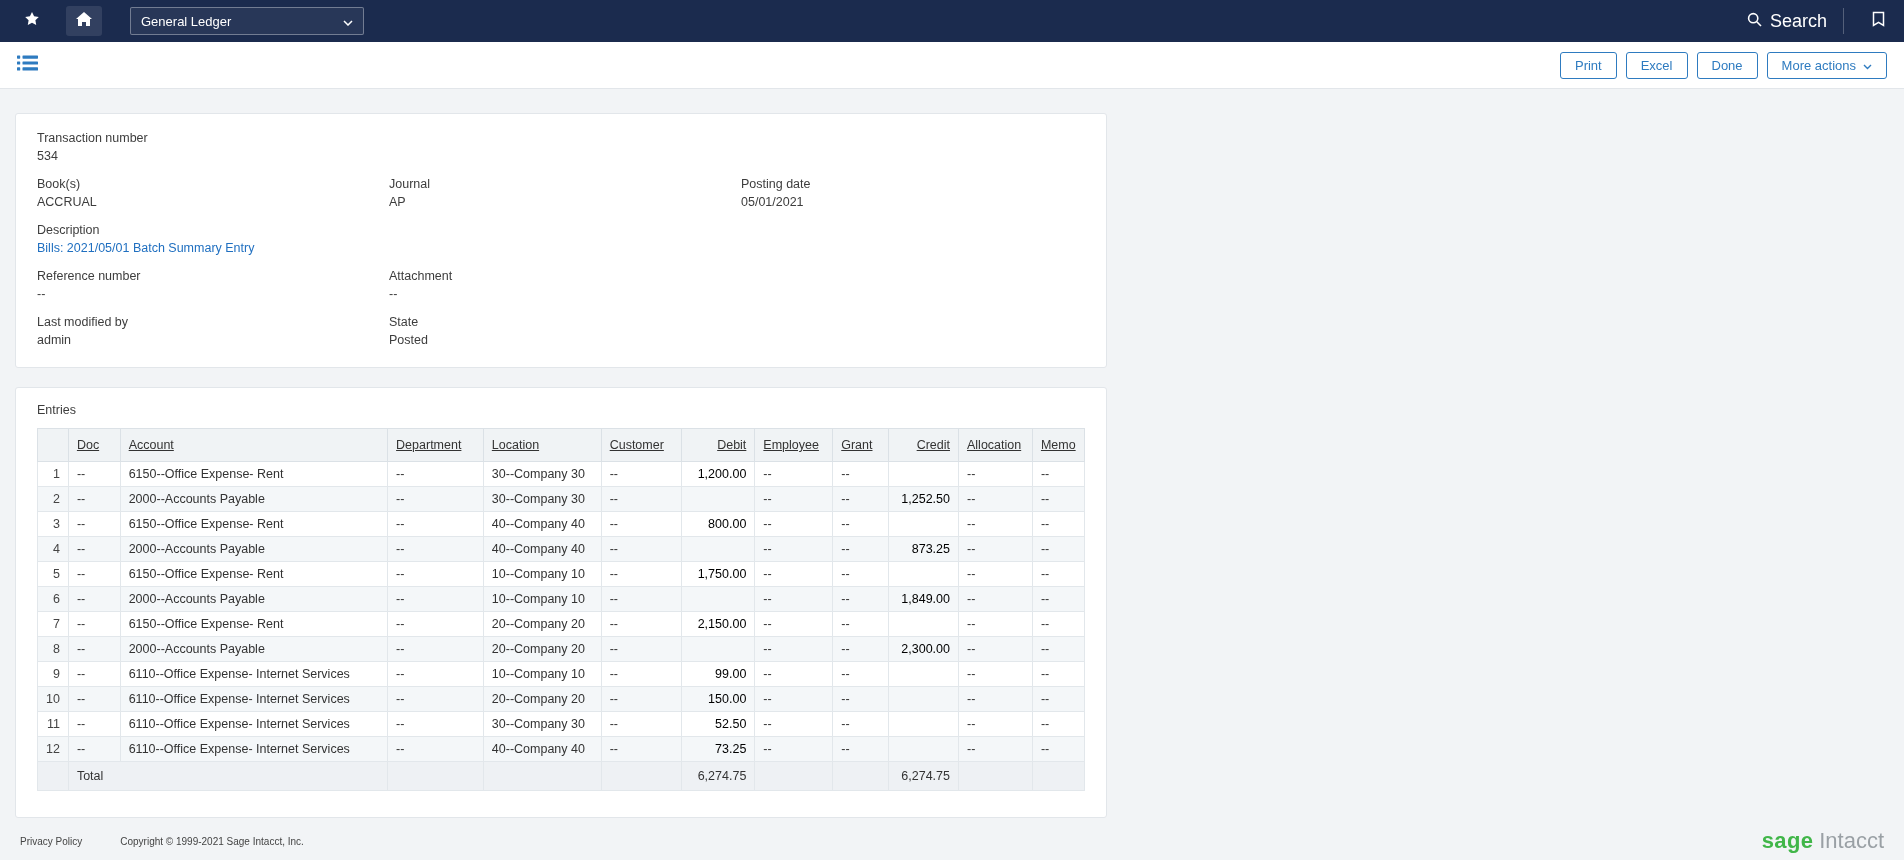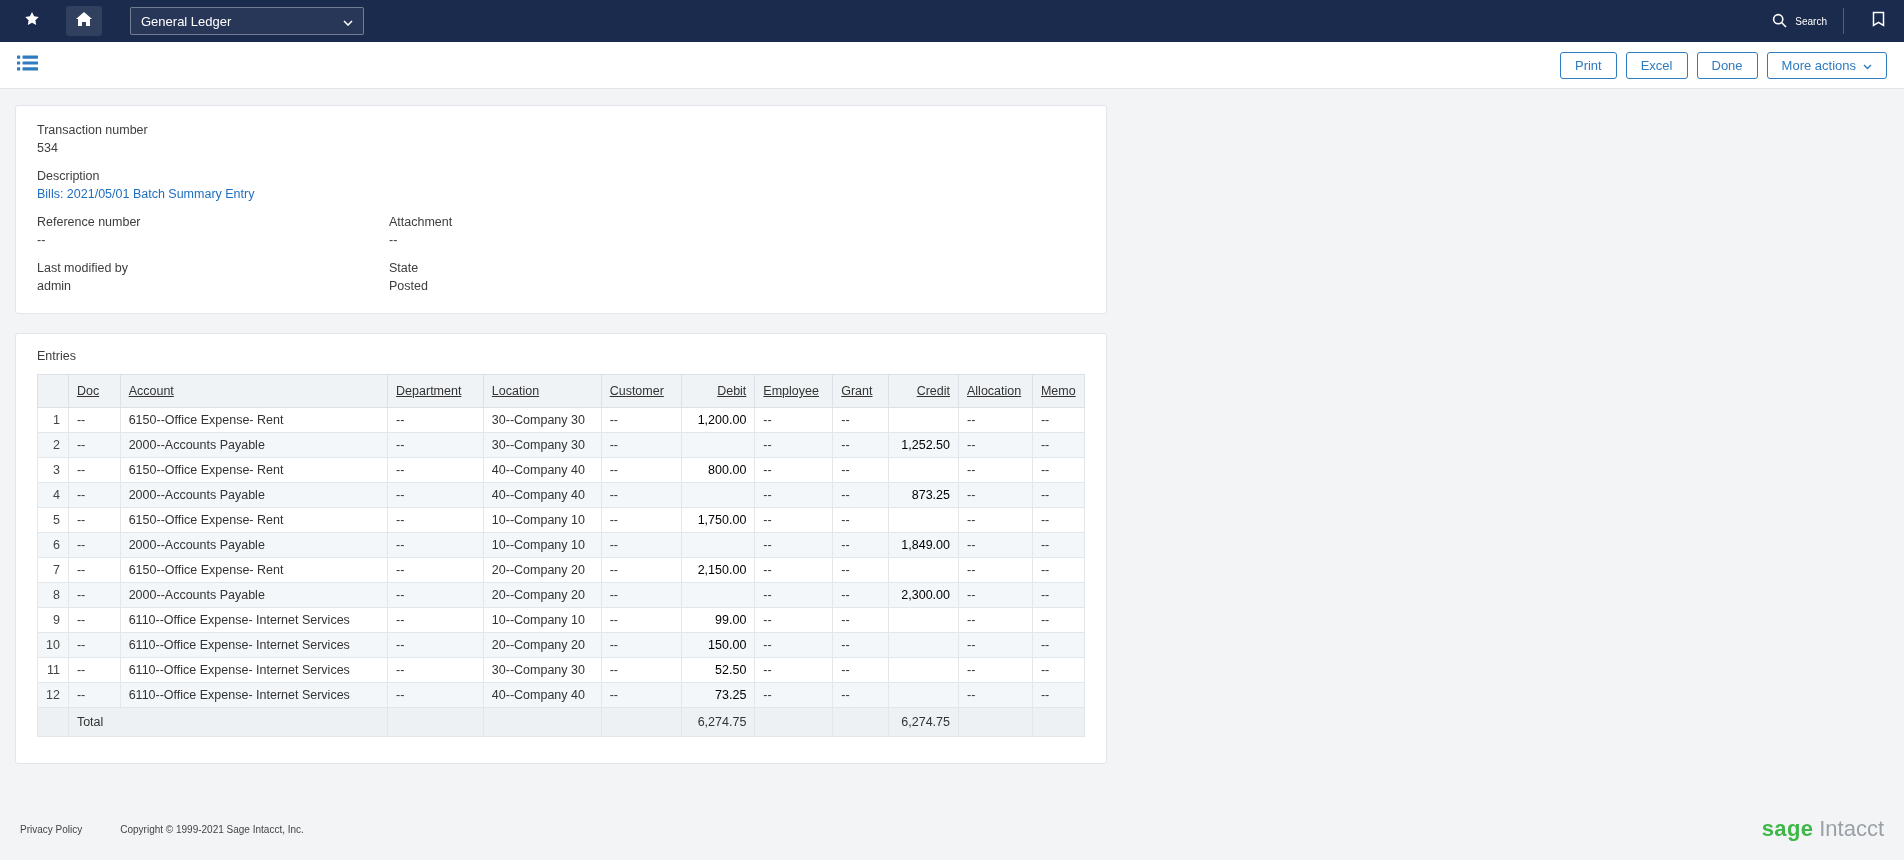--- a/index.html
+++ b/index.html
@@ -25,21 +25,21 @@
   }
   .home-btn { background: rgba(255,255,255,0.10); }
   .module-select {
     margin-left: 12px; width: 234px; height: 28px;
     border: 1px solid rgba(255,255,255,0.35); border-radius: 2px;
     background: rgba(255,255,255,0.06);
     display: flex; align-items: center; justify-content: space-between;
     padding: 0 10px; font-size: 13px; cursor: pointer;
   }
   .topbar-right { margin-left: auto; display: flex; align-items: center; gap: 16px; padding-right: 8px; }
-  .search-btn { display: flex; align-items: center; gap: 8px; font-size: 10px; cursor: pointer; }
+  .search-btn { display: flex; align-items: center; gap: 8px; font-size: 18px; cursor: pointer; }
   .topbar-sep { width: 1px; height: 26px; background: rgba(255,255,255,0.25); }
 
   
   .page-header {
     height: 47px; background: #fff; border-bottom: 1px solid #e2e6ea;
     display: flex; align-items: center; padding: 0 17px;
   }
   .list-icon { margin-right: 15px; display: flex; align-items: center; cursor: pointer; }
   .page-title { font-size: 20px; font-weight: 700; color: #222; }
   .header-actions { margin-left: auto; display: flex; align-items: center; gap: 9px; }
@@ -48,21 +48,21 @@
     border: 1px solid #2e7bc0; border-radius: 3px;
     color: #2e7bc0; font-size: 13px; font-family: "Liberation Sans", sans-serif;
     display: flex; align-items: center; gap: 7px; cursor: pointer;
   }
 
   
   .panel {
     background: #fff; border: 1px solid #e2e6ea; border-radius: 3px;
     margin-left: 15px; width: 1092px;
   }
-  .panel-details { margin-top: 16px; padding: 17px 21px 6px; }
+  .panel-details { margin-top: 24px; padding: 17px 21px 6px; }
   .panel-entries { margin-top: 19px; padding: 15px 21px 26px; }
 
   .detail-row { display: grid; grid-template-columns: 352px 352px 1fr; }
   .field { margin-bottom: 14px; }
   .field-label { font-size: 12.5px; color: #3d3d3d; }
   .field-value { font-size: 12.5px; color: #3d3d3d; margin-top: 4px; }
   a.link { color: #1f6fc0; text-decoration: none; cursor: pointer; }
 
   .section-title { font-size: 12.5px; color: #3d3d3d; }
 
@@ -83,21 +83,21 @@
   .entries-table tbody tr:nth-child(even) { background: #f4f7f9; }
   td.num-cell { text-align: right; color: #444; }
   td.amount { color: #000000; text-align: right; cursor: pointer; }
   .entries-table tfoot td {
     background: #eef1f4; border-top: 1px solid #c9d1d8; padding: 7px 8px;
   }
   .entries-table tfoot td.right { text-align: right; color: #333; }
 
   
   .footer {
-    position: absolute; left: 0; bottom: 12px; width: 100%; height: 38px;
+    position: absolute; left: 0; bottom: 0; width: 100%; height: 38px;
     display: flex; align-items: center; padding: 0 20px;
     font-size: 10px; color: #444;
   }
   .footer-left { display: flex; align-items: center; gap: 38px; }
   .footer a { color: #444; text-decoration: none; cursor: pointer; }
   .logo { margin-left: auto; display: flex; align-items: baseline; gap: 6px; font-size: 22px; }
   .logo-sage { color: #41b649; font-weight: 600; letter-spacing: 0.3px; }
   .logo-intacct { color: #9aa0a5; font-weight: 400; }
 </style>
 </head>
@@ -177,20 +177,34 @@
       </span>
     </button>
   </div>
 </div>
 
 <div class="panel panel-details">
   <div class="detail-row">
     <div class="field">
       <div class="field-label">Transaction number</div>
       <div class="field-value">534</div>
+    </div>
+  </div>
+  <div class="detail-row">
+    <div class="field">
+      <div class="field-label">Book(s)</div>
+      <div class="field-value">ACCRUAL</div>
+    </div>
+    <div class="field">
+      <div class="field-label">Journal</div>
+      <div class="field-value">AP</div>
+    </div>
+    <div class="field">
+      <div class="field-label">Posting date</div>
+      <div class="field-value">05/01/2021</div>
     </div>
   </div>
   <div class="detail-row">
     <div class="field">
       <div class="field-label">Description</div>
       <div class="field-value">
         <a class="link">Bills: 2021/05/01 Batch Summary Entry</a>
       </div>
     </div>
   </div>

